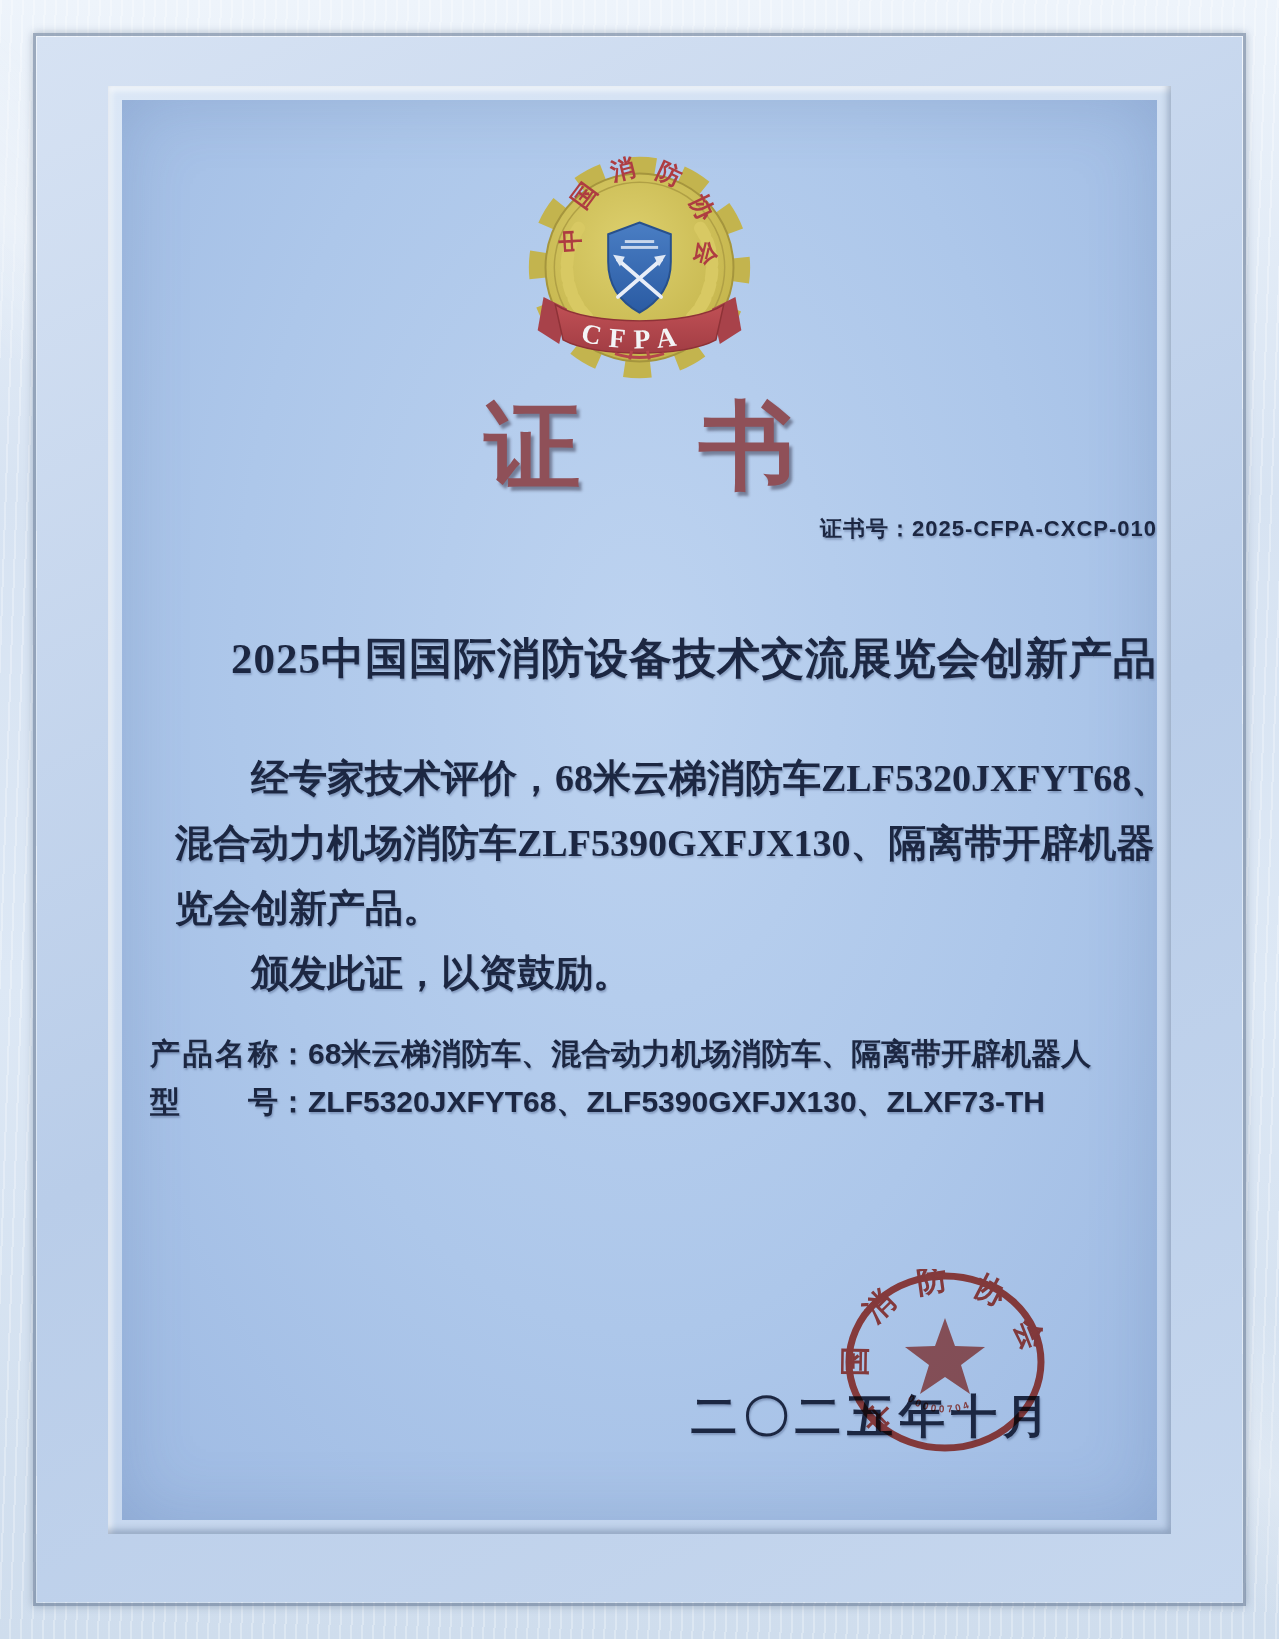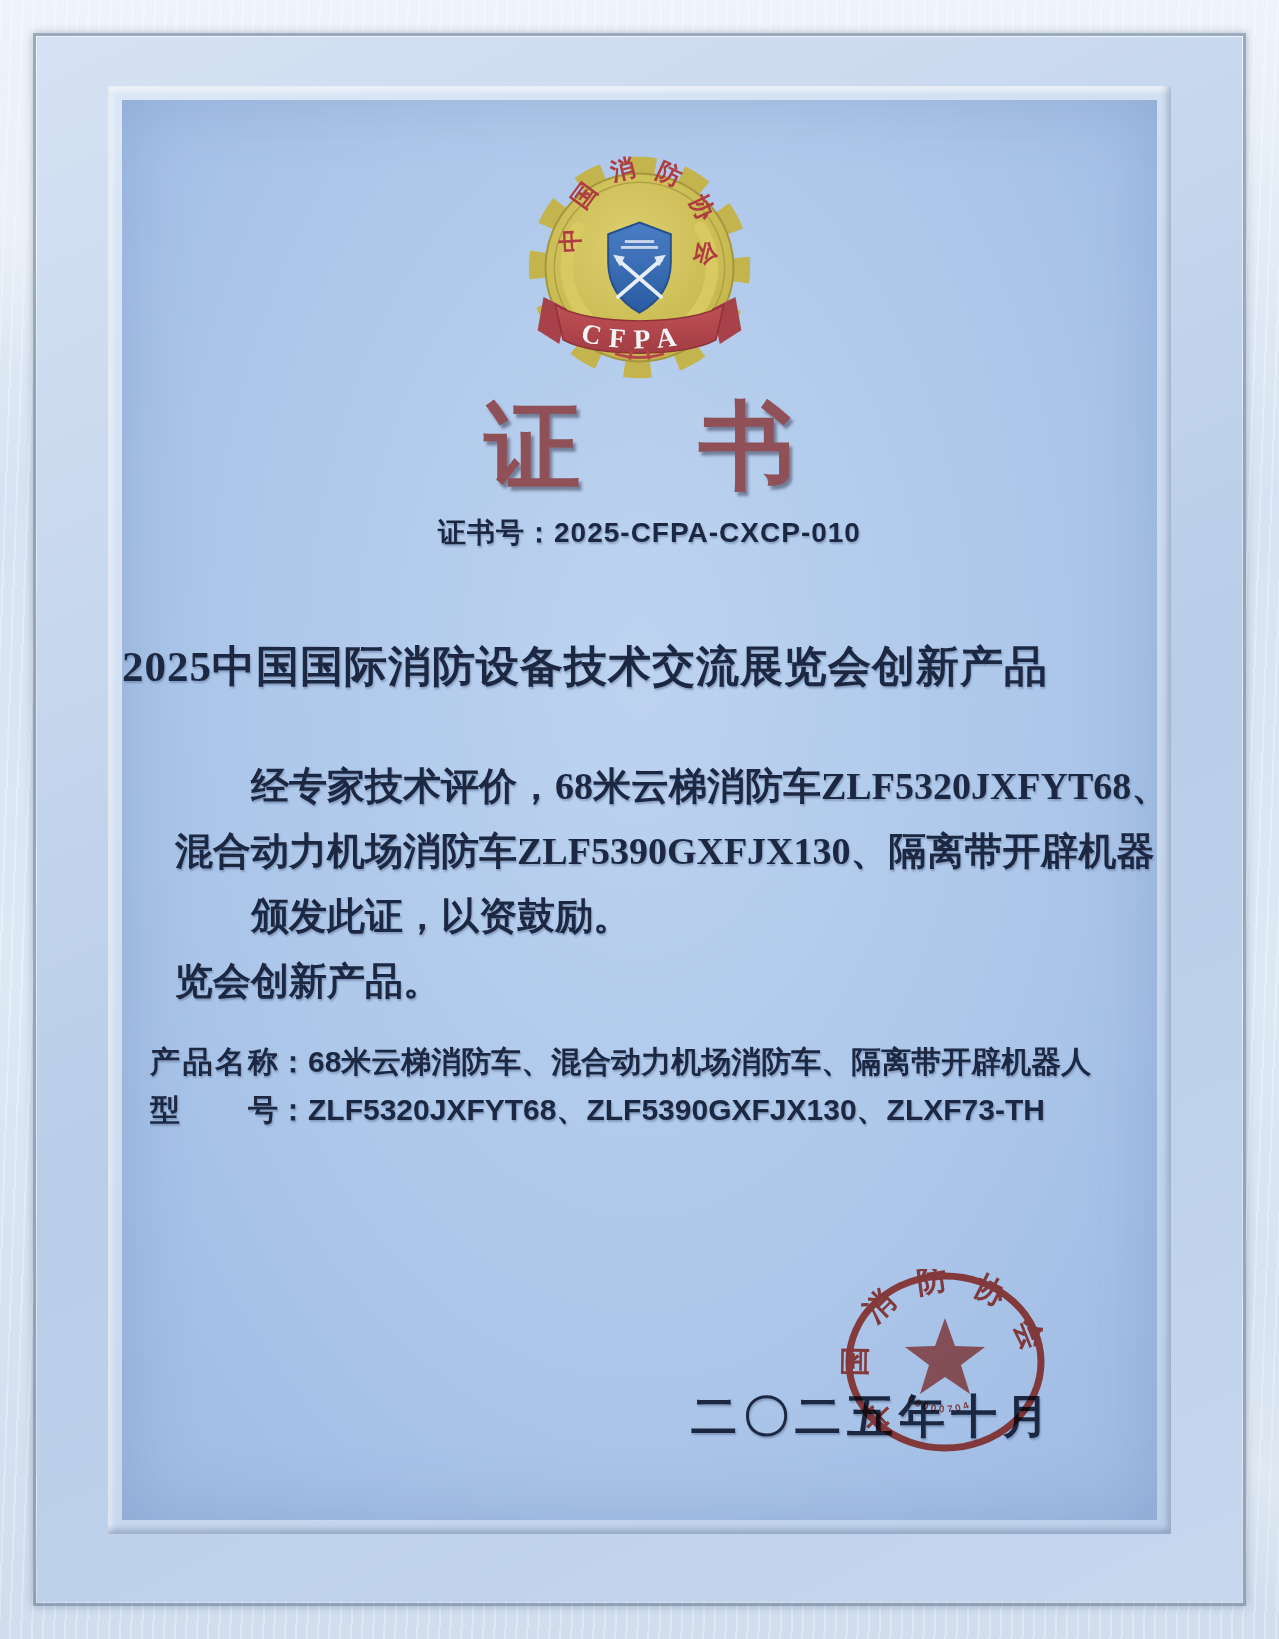--- a/index.html
+++ b/index.html
@@ -46,27 +46,27 @@
 
   .heading{
     margin:12px 0 0;display:flex;justify-content:center;
     font-size:96px;font-weight:bold;line-height:1.05;color:#8f5058;
     text-shadow:3px 4px 3px rgba(35,30,50,.45);
     text-align:center;
   }
   .heading span{letter-spacing:118px;margin-right:-118px;}
 
   .certno{
-    margin-top:16px;text-align:center;
+    margin-top:16px;text-align:right;
     font-family:"Liberation Sans","DejaVu Sans",sans-serif;
-    font-size:28px;font-weight:bold;letter-spacing:1px;margin-left:20px;
+    font-size:22px;font-weight:bold;letter-spacing:1px;margin-left:20px;
   }
 
   .award-title{
-    margin-top:86px;text-align:left;
+    margin-top:86px;text-align:right;
     font-size:43px;font-weight:bold;letter-spacing:1px;
   }
 
   .body-block{margin-top:58px;padding:0 53px;}
   .body-line{
     font-size:38px;font-weight:bold;line-height:65px;white-space:nowrap;
   }
   .body-line.indent{text-indent:2em;}
 
   .info-block{
@@ -156,22 +156,22 @@
 
     <div class="certno navy">
       <span>证书号：</span><span>2025-CFPA-CXCP-010</span>
     </div>
 
     <div class="award-title navy">2025中国国际消防设备技术交流展览会创新产品</div>
 
     <div class="body-block">
       <div class="body-line indent navy">经专家技术评价，68米云梯消防车ZLF5320JXFYT68、</div>
       <div class="body-line navy">混合动力机场消防车ZLF5390GXFJX130、隔离带开辟机器</div>
+      <div class="body-line navy">览会创新产品。</div>
       <div class="body-line indent navy">颁发此证，以资鼓励。</div>
-      <div class="body-line navy">览会创新产品。</div>
     </div>
 
     <div class="info-block">
       <div class="info-row navy">
         <span class="info-label">产品名称</span>：<span>68米云梯消防车、混合动力机场消防车、隔离带开辟机器人</span>
       </div>
       <div class="info-row navy">
         <span class="info-label">型号</span>：<span>ZLF5320JXFYT68、ZLF5390GXFJX130、ZLXF73-TH</span>
       </div>
     </div>

